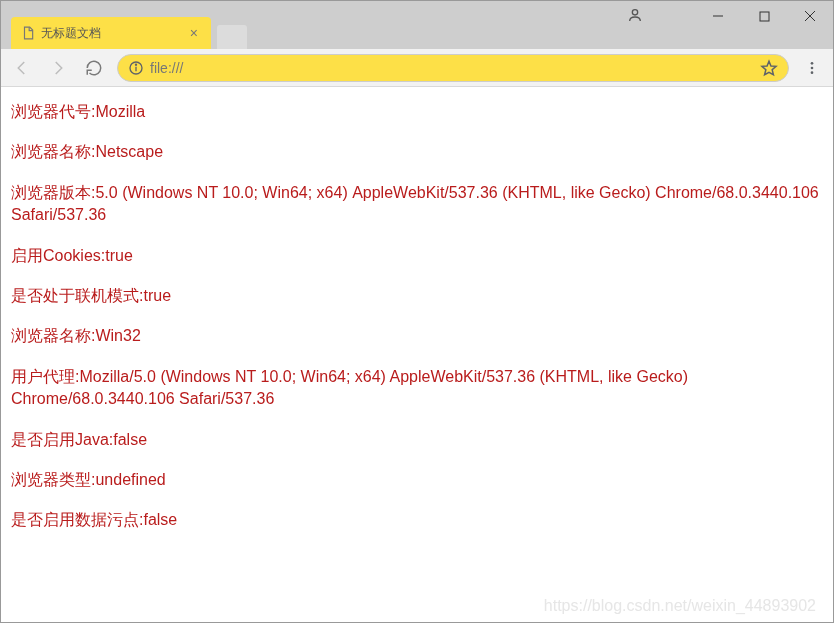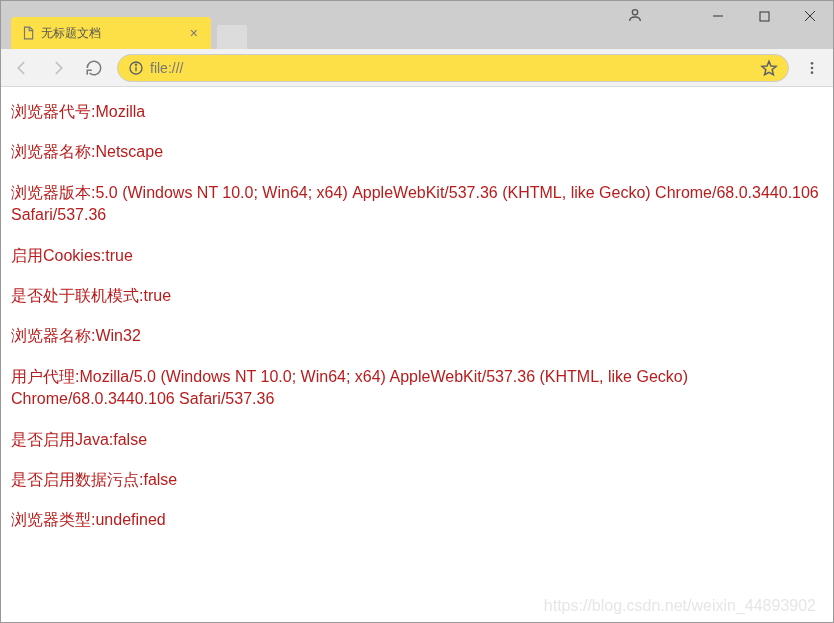--- a/index.html
+++ b/index.html
@@ -235,17 +235,17 @@
 
 <div class="content">
   <p><span>浏览器代号:</span><span>Mozilla</span></p>
   <p><span>浏览器名称:</span><span>Netscape</span></p>
   <p><span>浏览器版本:</span><span>5.0 (Windows NT 10.0; Win64; x64) AppleWebKit/537.36 (KHTML, like Gecko) Chrome/68.0.3440.106 Safari/537.36</span></p>
   <p><span>启用Cookies:</span><span>true</span></p>
   <p><span>是否处于联机模式:</span><span>true</span></p>
   <p><span>浏览器名称:</span><span>Win32</span></p>
   <p><span>用户代理:</span><span>Mozilla/5.0 (Windows NT 10.0; Win64; x64) AppleWebKit/537.36 (KHTML, like Gecko) Chrome/68.0.3440.106 Safari/537.36</span></p>
   <p><span>是否启用Java:</span><span>false</span></p>
+  <p><span>浏览器类型:</span><span>undefined</span></p>
   <p><span>是否启用数据污点:</span><span>false</span></p>
-  <p><span>浏览器类型:</span><span>undefined</span></p>
 </div>
 
 <div class="watermark">https://blog.csdn.net/weixin_44893902</div>
 
 </body></html>

